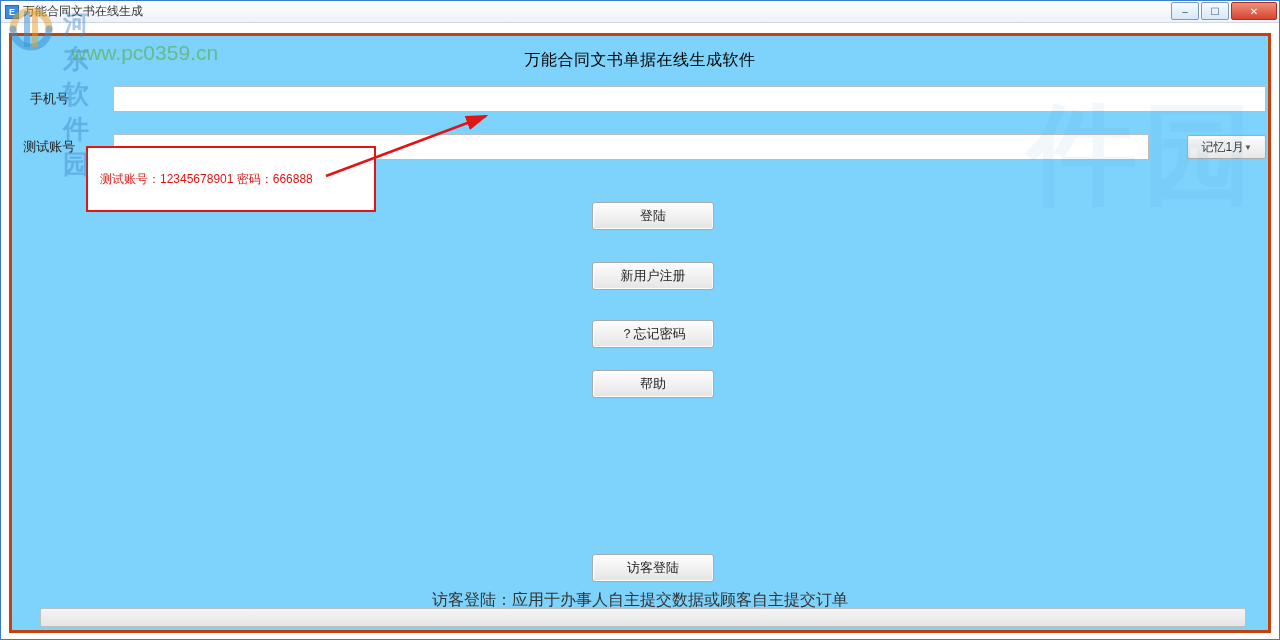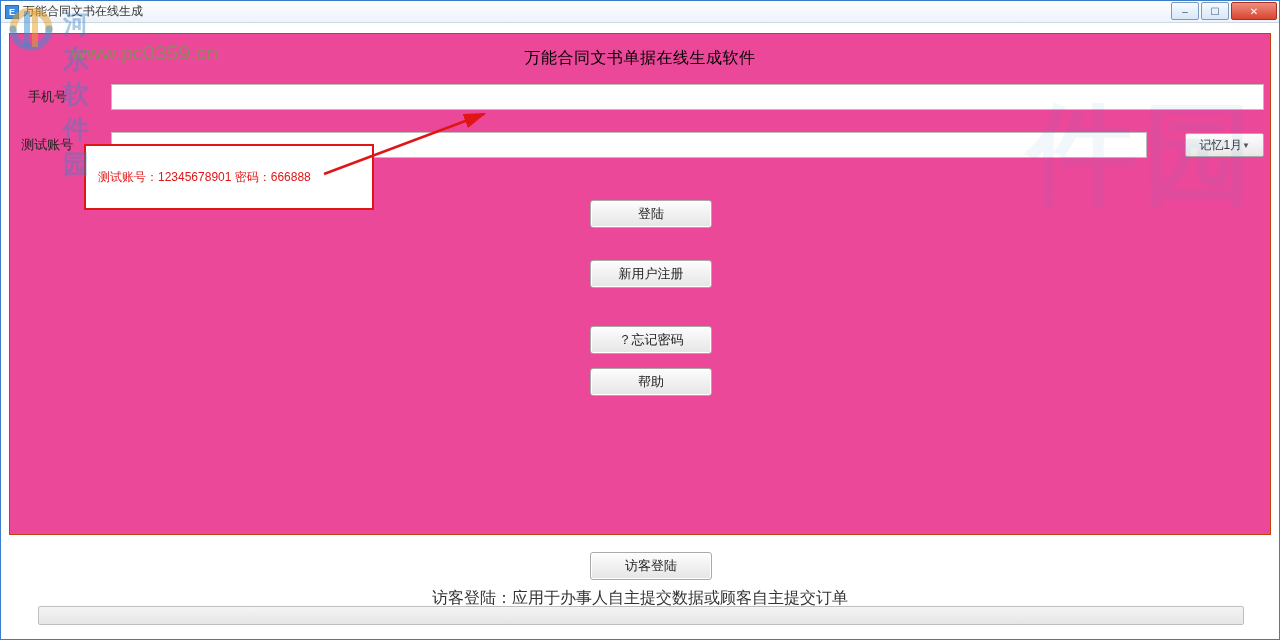--- a/index.html
+++ b/index.html
@@ -59,23 +59,23 @@
   .wbtn.close {
     background: linear-gradient(#f08f7f,#d7452f);
     border-color: #a92f1e;
     color: #fff;
     width: 46px;
   }
   
   .content {
     position: absolute;
     left: 8px; top: 32px;
-    width: 1262px; height: 502px;
-    border: 1px solid #c2410c;
-    background: #ec4899;
+    width: 1262px; height: 600px;
+    border: 3px solid #c2410c;
+    background: #7dd3fc;
   }
   .heading {
     text-align: center;
     font-size: 16px;
     padding-top: 14px;
     color: #000;
     letter-spacing: 0.5px;
   }
   .form-row {
     position: absolute;
@@ -143,21 +143,21 @@
     border-radius: 3px;
     background: linear-gradient(#fdfdfd,#e5e5e5);
     font-size: 13px;
     color: #222;
     cursor: pointer;
     display: flex; align-items: center; justify-content: center;
     box-shadow: inset 0 0 0 1px #fff;
   }
   .btn-login   { top: 166px; }
   .btn-register{ top: 226px; }
-  .btn-forgot  { top: 292px; }
+  .btn-forgot  { top: 284px; }
   .btn-help    { top: 334px; }
   .btn-guest   { top: 518px; }
 
   
   .footer-note {
     position: absolute;
     left: 0; width: 100%;
     top: 554px;
     text-align: center;
     font-size: 16px;

